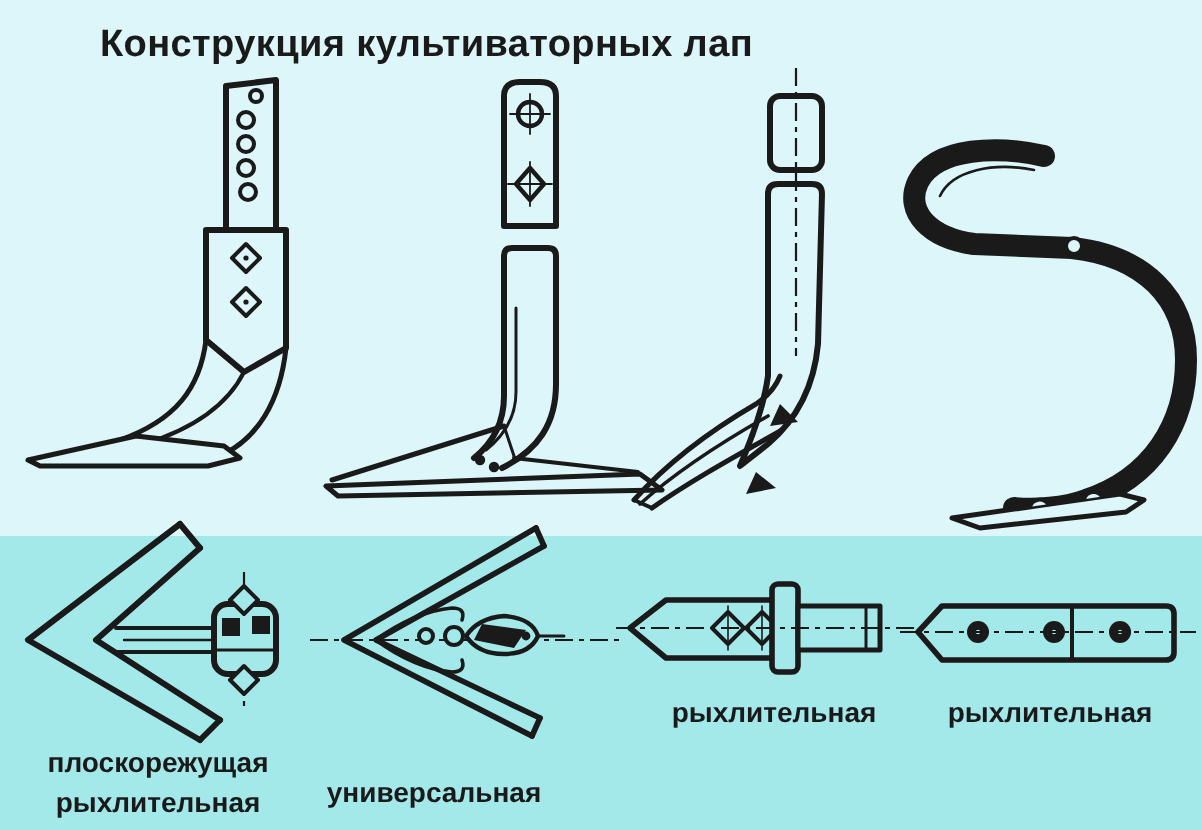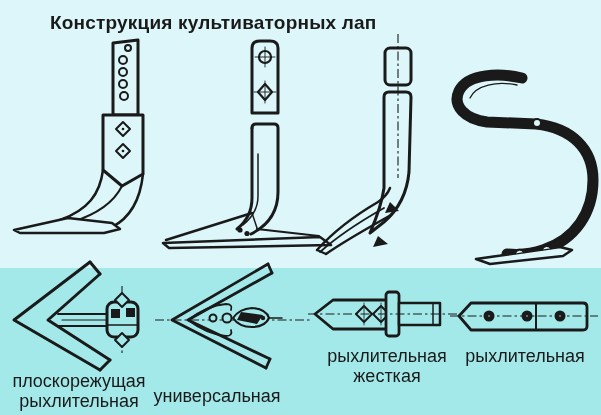--- a/index.html
+++ b/index.html
@@ -10,21 +10,21 @@
   }
   .band-bottom{
     position:absolute;left:0;top:268px;width:601px;height:147px;
     background:var(--background-bottom,#a4e9ea);
   }
   .title{
     position:absolute;left:50px;right:0;top:12px;text-align:left;
     font-size:19px;font-weight:bold;color:var(--ink,#1a1a1a);letter-spacing:.2px;
   }
   .fig-label{
-    position:absolute;text-align:center;font-size:18px;font-weight:normal;
+    position:absolute;text-align:center;font-size:14px;font-weight:bold;
     color:var(--ink,#1a1a1a);line-height:20px;
   }
   .lbl1{left:0;width:158px;top:371px;text-align:center;}
   .lbl2{left:142px;width:150px;top:386px;}
   .lbl3{left:312px;width:150px;top:346px;}
   .lbl4{left:448px;width:154px;top:346px;}
   svg.diagram{position:absolute;left:0;top:0;}
   .ln{stroke:var(--ink,#1a1a1a);fill:none;stroke-linecap:round;stroke-linejoin:round;}
   .fl-t{fill:var(--background-top,#dcf6fa);}
   .fl-b{fill:var(--background-bottom,#a4e9ea);}
@@ -155,18 +155,17 @@
 
   <div class="fig-label lbl1">
     <div>плоскорежущая</div>
     <div>рыхлительная</div>
   </div>
   <div class="fig-label lbl2">
     <div>универсальная</div>
   </div>
   <div class="fig-label lbl3">
     <div>рыхлительная</div>
-    <div>жесткая</div>
   </div>
   <div class="fig-label lbl4">
     <div>рыхлительная</div>
   </div>
 </div>
 
 </body></html>

